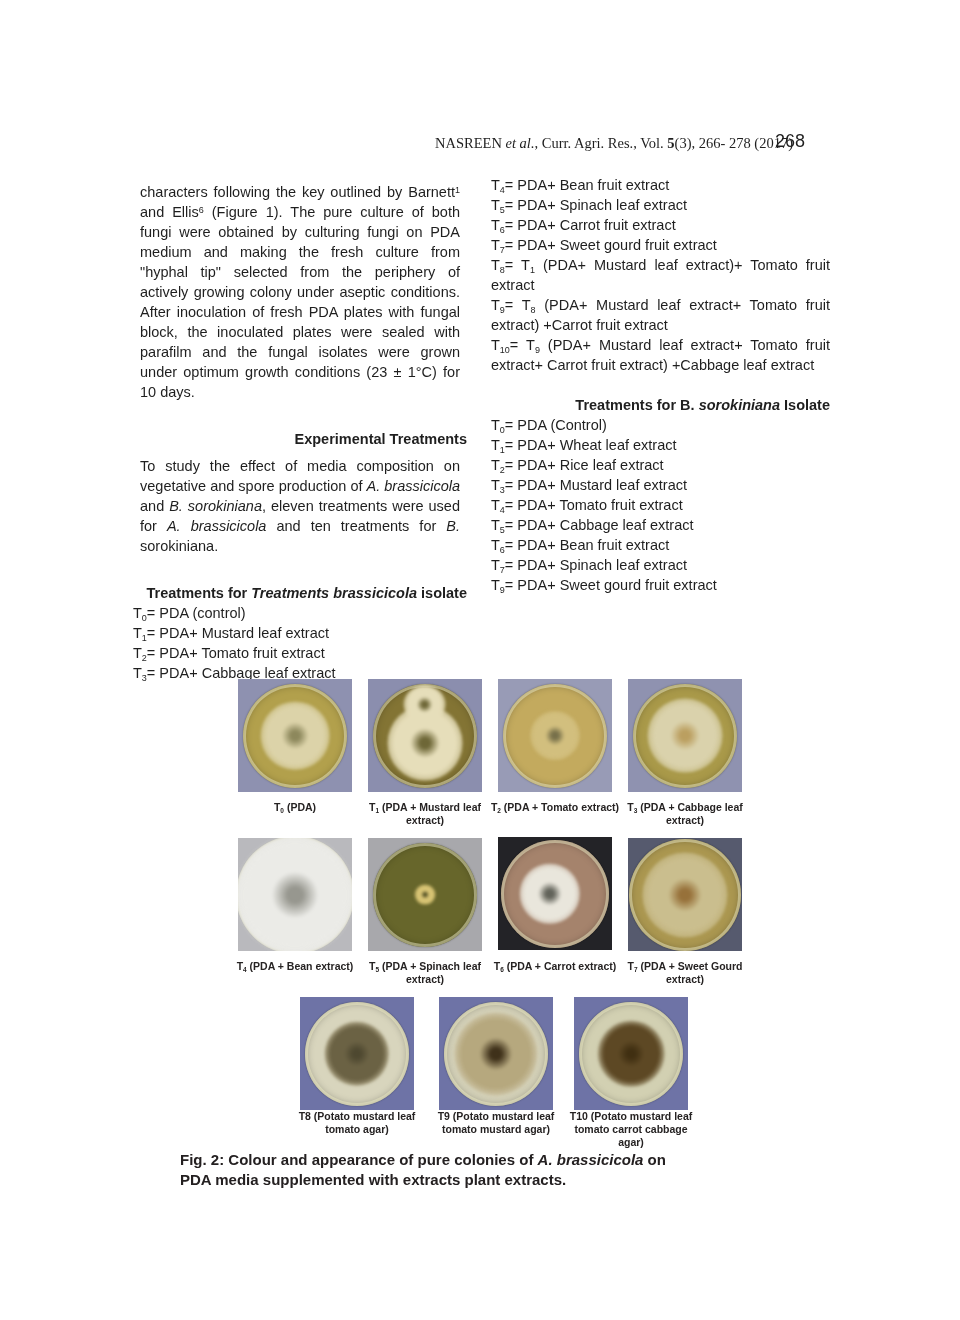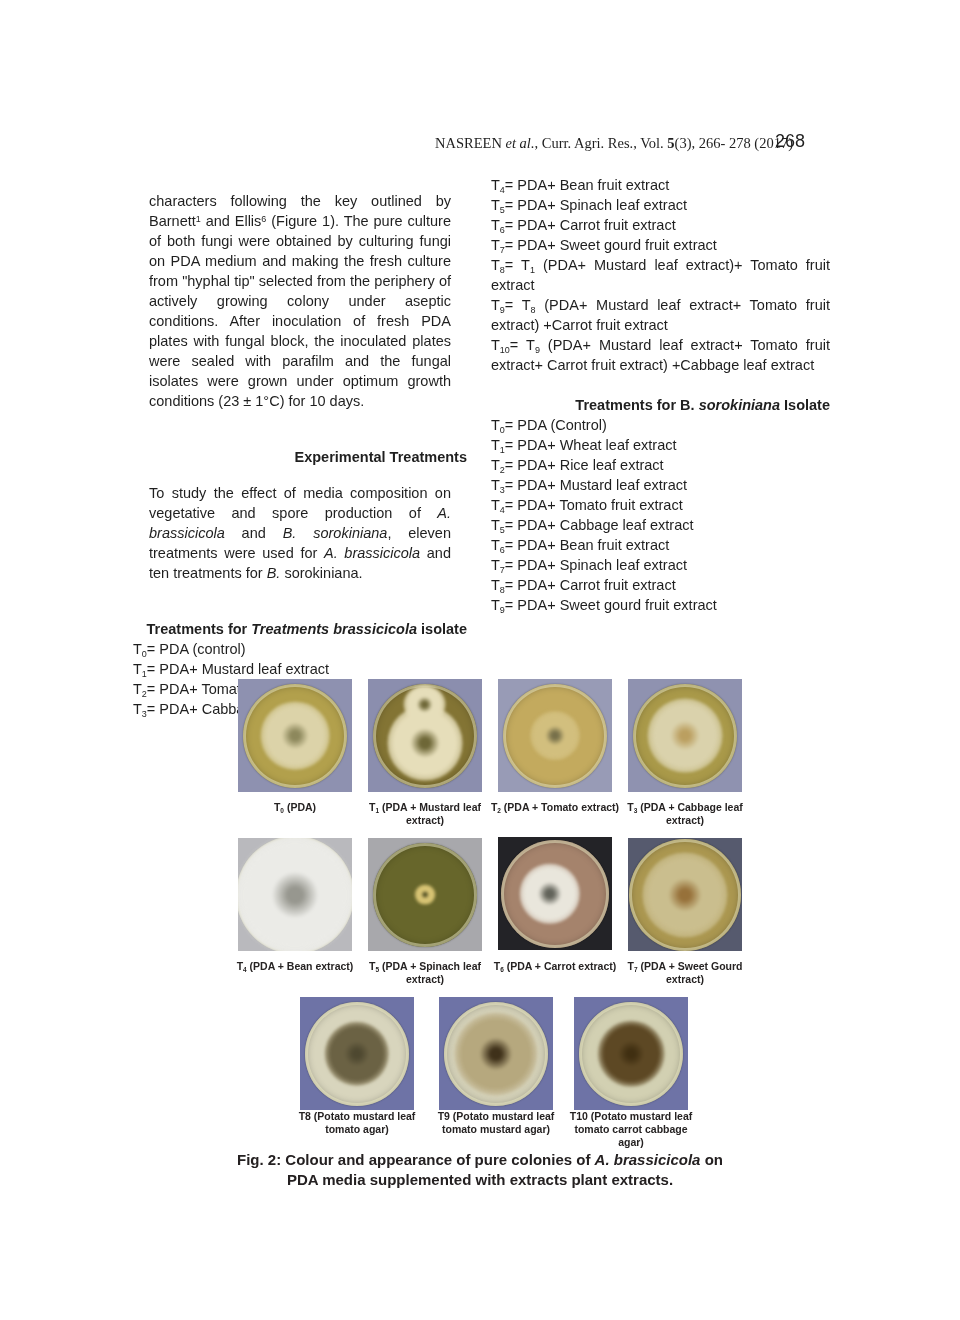--- a/index.html
+++ b/index.html
@@ -8,21 +8,21 @@
     font-family:"Liberation Sans","DejaVu Sans",sans-serif;color:#1f1f1f;
     overflow:hidden;
   }
   
   .header-line{position:absolute;top:133px;left:133px;width:660px;text-align:right;font-size:14.5px;line-height:20px;font-family:Liberation Serif, serif;}
   .page-number{position:absolute;top:131px;left:775px;width:40px;font-size:18px;line-height:20px;}
   
   .col{position:absolute;top:175px;font-size:14.5px;line-height:20px;text-align:justify;}
   .col-left{left:133px;width:334px;}
   .col-right{left:491px;width:339px;}
-  .col p{margin:16px;text-align:justify;}
+  .col p{margin:7px;text-align:justify;}
   .gap{height:20px;}
   .subhead{font-weight:bold;text-align:right;}
   .tline{text-align:justify;}
   sub{font-size:62%;line-height:0;vertical-align:-0.3em;}
   sup{font-size:62%;line-height:0;vertical-align:0.5em;}
   
   .photo{
     position:absolute;width:114px;height:113px;overflow:hidden;
     background:var(--bg,#8e91b0);
   }
@@ -51,21 +51,21 @@
     position:absolute;width:140px;text-align:center;
     font-weight:bold;font-size:10.5px;line-height:13px;color:#262323;
   }
   .p0{left:238px;top:679px}.p1{left:368px;top:679px}.p2{left:498px;top:679px}.p3{left:628px;top:679px}
   .p4{left:238px;top:838px}.p5{left:368px;top:838px}.p6{left:498px;top:837px}.p7{left:628px;top:838px}
   .p8{left:300px;top:997px}.p9{left:439px;top:997px}.p10{left:574px;top:997px}
   .l0{left:225px;top:801px}.l1{left:355px;top:801px}.l2{left:485px;top:801px}.l3{left:615px;top:801px}
   .l4{left:225px;top:960px}.l5{left:355px;top:960px}.l6{left:485px;top:960px}.l7{left:615px;top:960px}
   .l8{left:287px;top:1110px}.l9{left:426px;top:1110px}.l10{left:561px;top:1110px}
   .caption{
-    position:absolute;top:1150px;left:180px;width:600px;text-align:center;
+    position:absolute;top:1150px;left:180px;width:600px;text-align:left;
     font-weight:bold;font-size:15px;line-height:20px;color:#242021;
   }
 </style>
 </head>
 <body>
 
 <div class="page">
 
   <div class="header-line">NASREEN <i>et al.</i>, Curr. Agri. Res., Vol. <b>5</b>(3), 266- 278 (2017)</div>
   <div class="page-number">268</div>
@@ -94,21 +94,20 @@
     <div class="gap"></div>
     <div class="subhead">Treatments for B. <b><i>sorokiniana</i></b> Isolate</div>
     <div class="tline">T<sub>0</sub>= PDA (Control)</div>
     <div class="tline">T<sub>1</sub>= PDA+ Wheat leaf extract</div>
     <div class="tline">T<sub>2</sub>= PDA+ Rice leaf extract</div>
     <div class="tline">T<sub>3</sub>= PDA+ Mustard leaf extract</div>
     <div class="tline">T<sub>4</sub>= PDA+ Tomato fruit extract</div>
     <div class="tline">T<sub>5</sub>= PDA+ Cabbage leaf extract</div>
     <div class="tline">T<sub>6</sub>= PDA+ Bean fruit extract</div>
     <div class="tline">T<sub>7</sub>= PDA+ Spinach leaf extract</div>
-    <div class="tline">T<sub>8</sub>= PDA+ Carrot fruit extract</div>
     <div class="tline">T<sub>9</sub>= PDA+ Sweet gourd fruit extract</div>
   </div>
 
   <div class="photo p0" style="--bg: #8e91b0; --agar: #b2a04c; --size: 66%; --colony: #dcd3a9; --core: #8d885c; --halo: rgba(220,211,169,0.5);">
     <div class="plate">
         <div class="colony"></div>
       </div>
   </div>
   <div class="photo p1 lobed" style="--bg: #8b8eae; --agar: #837434; --size: 72%; --colony: #e6deba; --core: #6e6737; --halo: rgba(230,222,186,0.55);">
     <div class="plate">

